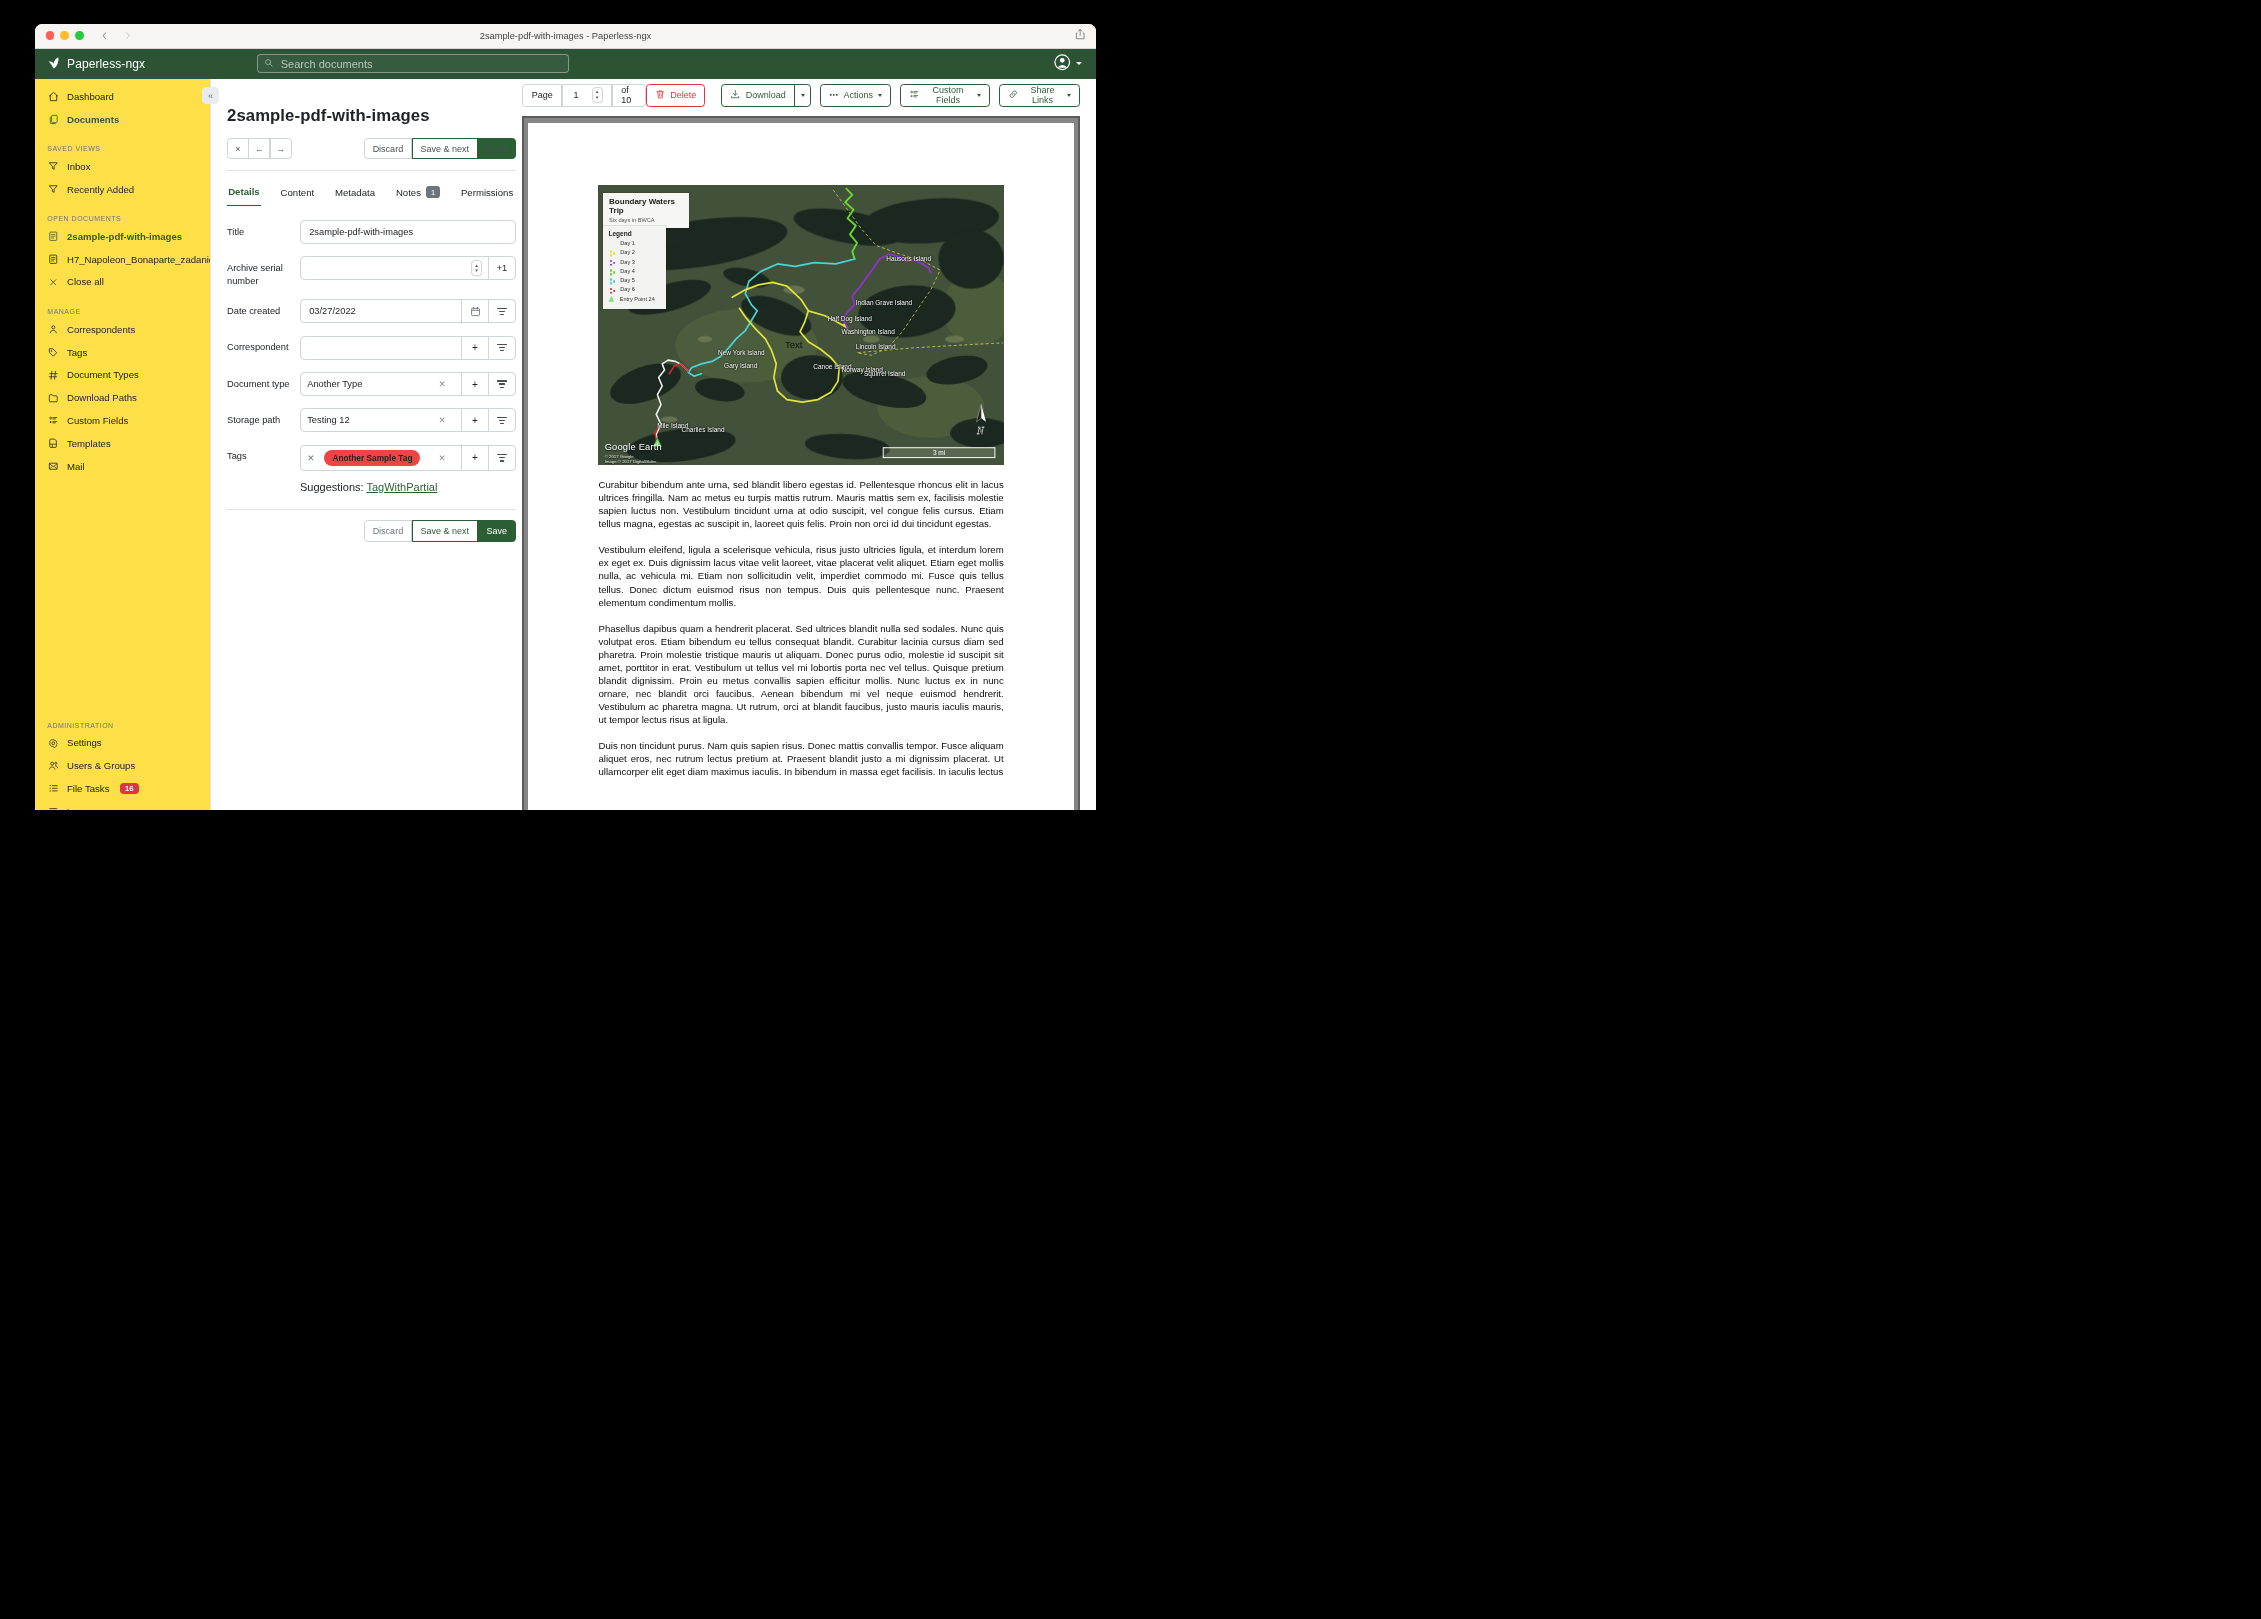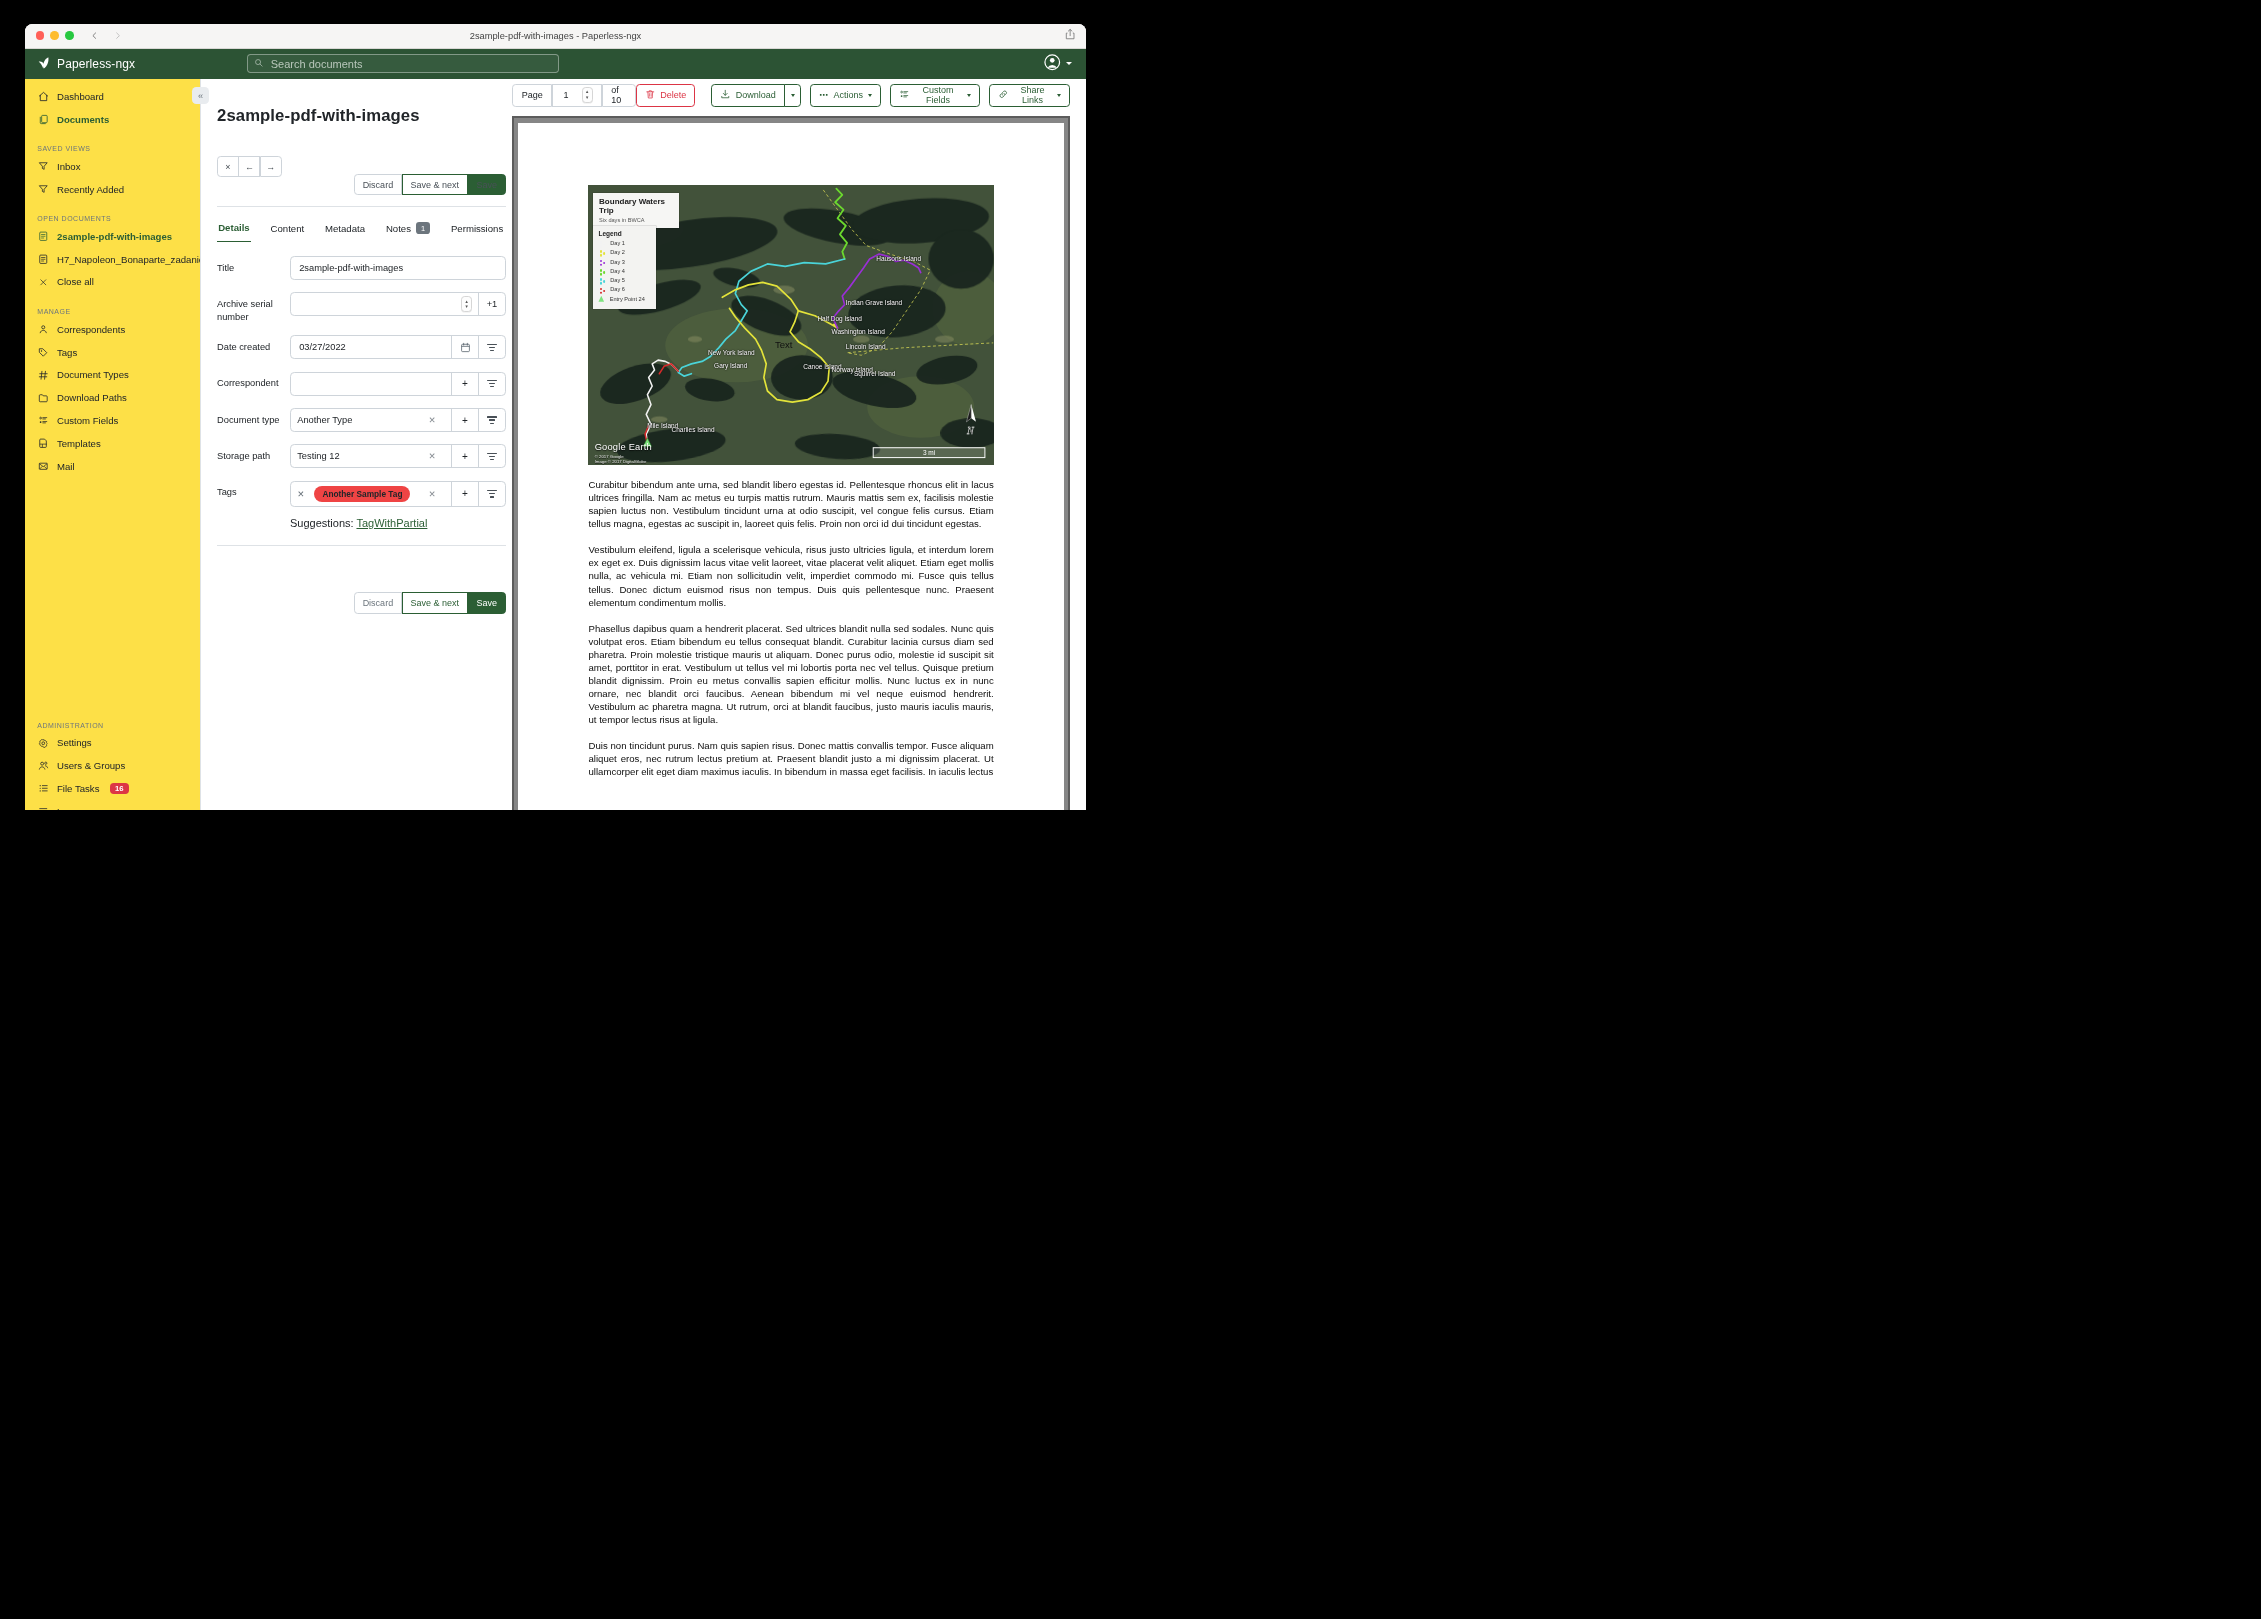--- a/index.html
+++ b/index.html
@@ -2,21 +2,21 @@
 <html style="font-size:10px"><head>
 <meta charset="utf-8">
 <style>
   html,body{margin:0;padding:0;background:#000;}
   body{width:1131px;height:810px;position:relative;overflow:hidden;
        font-family:"Liberation Sans","DejaVu Sans",sans-serif;
        -webkit-font-smoothing:antialiased;}
   *{box-sizing:border-box;}
 
   
-  .window{position:absolute;left:25px;top:23.5px;width:1061px;height:860px;
+  .window{position:absolute;left:35px;top:23.5px;width:1061px;height:860px;
           border-radius:7.4px;overflow:hidden;background:#fff;
           box-shadow:0 12.3px 37px rgba(0,0,0,.7);display:flex;flex-direction:column;}
   .titlebar{height:25px;background:#f6f5f4;border-bottom:0.6px solid #d9d7d5;
             display:flex;align-items:center;position:relative;flex:0 0 auto;}
   .traffic{display:flex;gap:6.2px;margin-left:10.5px;}
   .dot{width:8.6px;height:8.6px;border-radius:50%;}
   .dot.red{background:#ff5f57;}.dot.yellow{background:#febc2e;}.dot.green{background:#28c840;}
   .nav-chevrons{display:flex;gap:13.6px;margin-left:16px;color:#8d8d8d;}
   .nav-chevrons svg{display:block;}
   .win-title{position:absolute;left:0;right:0;text-align:center;font-size:9.3px;color:#444;pointer-events:none;}
@@ -62,21 +62,21 @@
 
   .btn{font-family:inherit;font-size:9px;border-radius:3.7px;border:0.6px solid #ced4da;background:#fff;
        color:#212529;display:inline-flex;align-items:center;justify-content:center;cursor:pointer;}
   .btn-group{display:inline-flex;}
   .btn-group .btn{border-radius:0;margin-left:-0.6px;}
   .btn-group .btn:first-child{border-radius:3.7px 0 0 3.7px;margin-left:0;}
   .btn-group .btn:last-child{border-radius:0 3.7px 3.7px 0;}
 
   .navrow{display:flex;align-items:center;justify-content:space-between;}
   .navrow .btn{width:22px;height:21.6px;color:#495057;}
-  .save-group .btn{width:auto;height:21.6px;padding:0 8px;margin-top:36px;}
+  .save-group .btn{width:auto;height:21.6px;padding:0 8px;}
   .btn-discard{color:#6c757d;}
   .btn-savenext{color:#2b5e34;border-color:#2b5e34;font-weight:400;}
   .btn-save{background:#2b5e34;border-color:#2b5e34;color:#fff;}
 
   hr.sep{border:0;border-top:0.6px solid #dee2e6;margin:11px 0 0 0;}
 
   
   .tabs{display:flex;gap:18.5px;margin-top:8.6px;border-bottom:0.6px solid transparent;}
   .tab{padding:6.2px 1.2px 7.4px 1.2px;font-size:9.6px;color:#212529;display:flex;align-items:center;gap:5px;cursor:pointer;}
   .tab.active{color:#2b5e34;font-weight:700;border-bottom:1.9px solid #2b5e34;}

